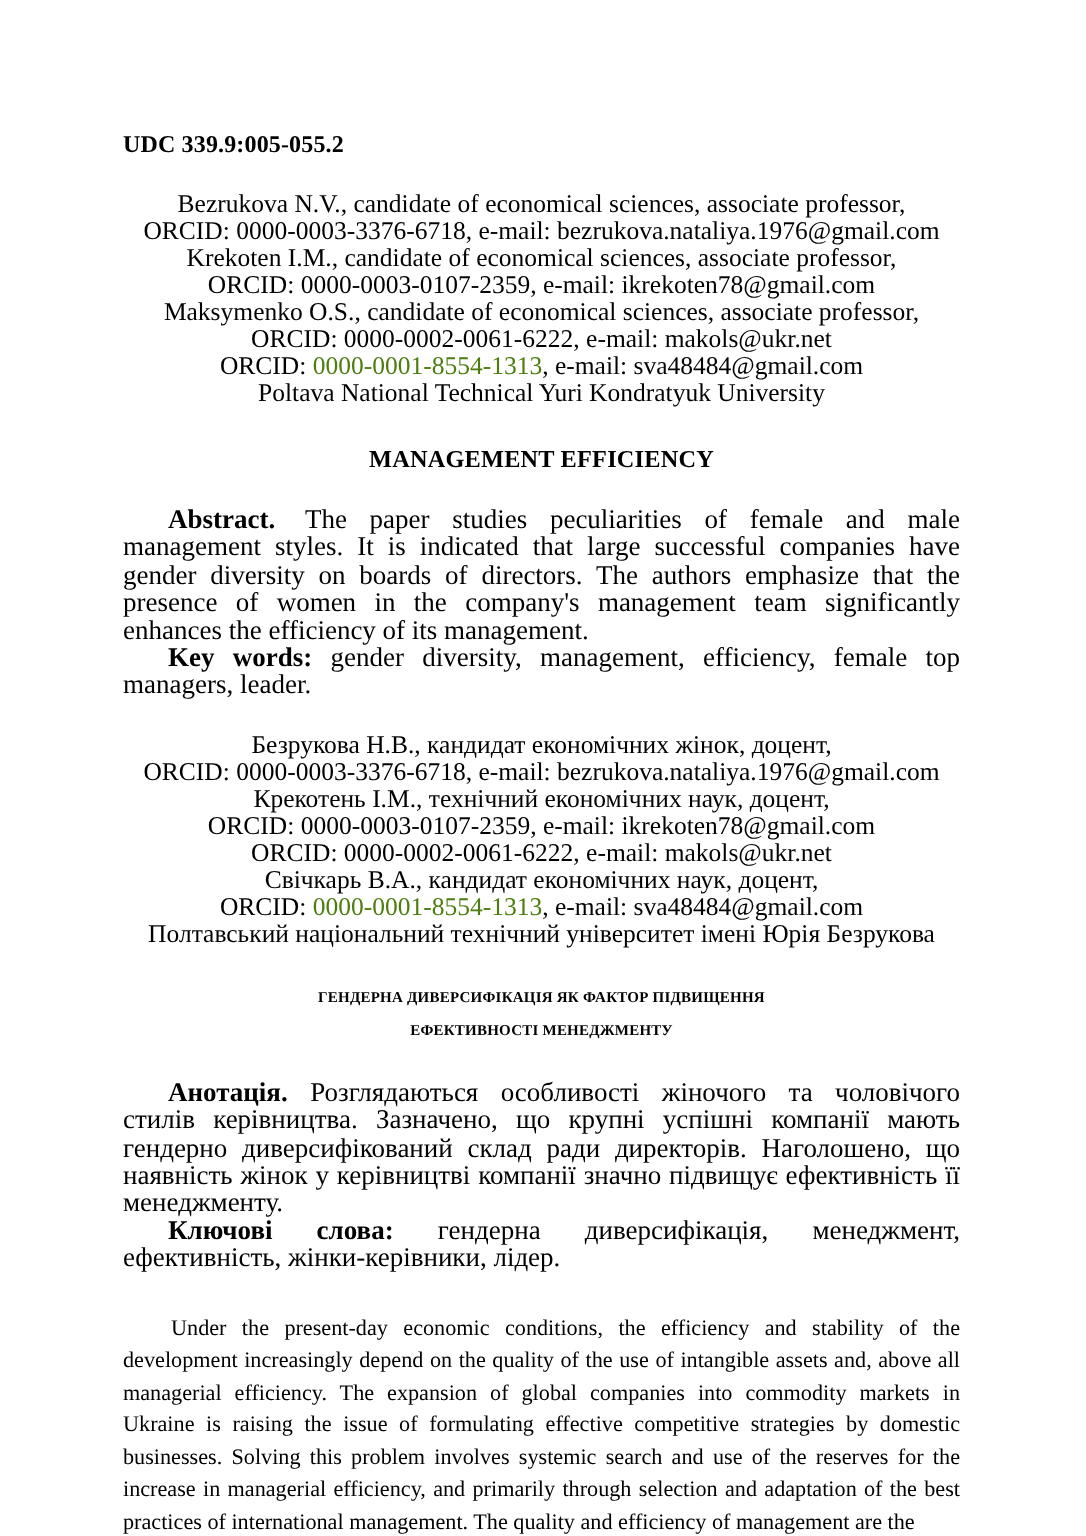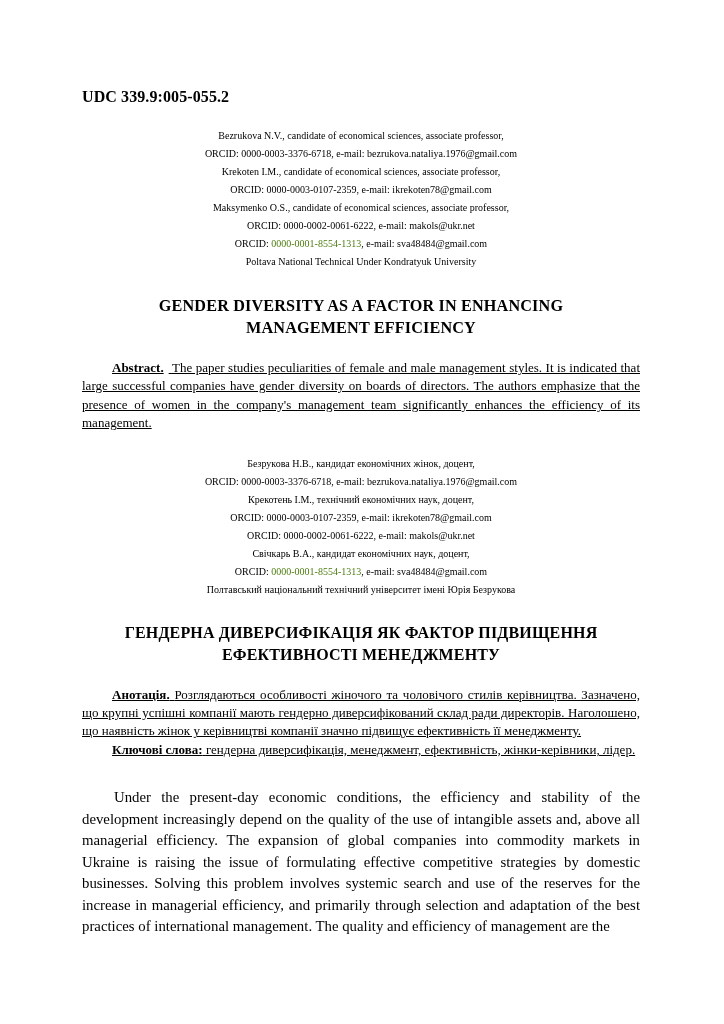--- a/index.html
+++ b/index.html
@@ -33,48 +33,47 @@
     margin-top: 86px;
     font-size: 16px;
     font-weight: bold;
     text-align: left;
     letter-spacing: 0.1px;
   }
 
   
   .authors {
     text-align: center;
-    font-size: 10px;
+    font-size: 17px;
     line-height: 18px;
   }
   .authors-en { margin-top: 21px; }
   .authors-uk { margin-top: 22px; }
   .author-line { white-space: nowrap; }
   .orcid-faded { color: #4d7c0f; }
   .affiliation { white-space: nowrap; }
 
   
   .doc-title {
     text-align: center;
     font-size: 16.2px;
     font-weight: bold;
     line-height: 22px;
     letter-spacing: 0.15px;
   }
   .title-en { margin-top: 24px; }
-  .title-uk { margin-top: 23px; font-size: 16px; }
+  .title-uk { margin-top: 23px; font-size: 10px; }
   .title-line { display: block; }
 
   
   .abstract {
-    font-size: 13px;
+    font-size: 18px;
     line-height: 18.4px;
     text-align: justify;
     text-justify: inter-word;
-    text-decoration: underline;
   }
   .abstract-en { margin-top: 20px; }
   .abstract-uk { margin-top: 20px; }
   .abstract p { margin: 0; }
   .indent { text-indent: 30px; }
   .lead { font-weight: bold; }
   .lead-gap { display: inline-block; width: 5px; }
 
   
   .body-par {
@@ -95,30 +94,30 @@
     <div class="udc">UDC 339.9:005-055.2</div>
 
     <div class="authors authors-en">
       <div class="author-line">Bezrukova N.V., candidate of economical sciences, associate professor,</div>
       <div class="author-line">ORCID: 0000-0003-3376-6718, e-mail: bezrukova.nataliya.1976@gmail.com</div>
       <div class="author-line">Krekoten I.M., candidate of economical sciences, associate professor,</div>
       <div class="author-line">ORCID: 0000-0003-0107-2359, e-mail: ikrekoten78@gmail.com</div>
       <div class="author-line">Maksymenko O.S., candidate of economical sciences, associate professor,</div>
       <div class="author-line">ORCID: 0000-0002-0061-6222, e-mail: makols@ukr.net</div>
       <div class="author-line"><span>ORCID: </span><span class="orcid-faded">0000-0001-8554-1313</span><span>, e-mail: sva48484@gmail.com</span></div>
-      <div class="affiliation">Poltava National Technical Under Kondratyuk University</div>
+      <div class="affiliation">Poltava National Technical Yuri Kondratyuk University</div>
     </div>
 
     <div class="doc-title title-en">
-      <span class="title-line">GENDER DIVERSITY AS A FACTOR IN ENHANCING</span>
       <span class="title-line">MANAGEMENT EFFICIENCY</span>
     </div>
 
     <div class="abstract abstract-en">
       <p class="indent"><span class="lead">Abstract.</span><span class="lead-gap"></span> <span>The paper studies peculiarities of female and male management styles. It is indicated that large successful companies have gender diversity on boards of directors. The authors emphasize that the presence of women in the company's management team significantly enhances the efficiency of its management.</span></p>
+      <p class="indent"><span class="lead">Key words:</span> <span>gender diversity, management, efficiency, female top managers, leader.</span></p>
     </div>
 
     <div class="authors authors-uk">
       <div class="author-line">Безрукова Н.В., кандидат економічних жінок, доцент,</div>
       <div class="author-line">ORCID: 0000-0003-3376-6718, e-mail: bezrukova.nataliya.1976@gmail.com</div>
       <div class="author-line">Крекотень І.М., технічний економічних наук, доцент,</div>
       <div class="author-line">ORCID: 0000-0003-0107-2359, e-mail: ikrekoten78@gmail.com</div>
       <div class="author-line">ORCID: 0000-0002-0061-6222, e-mail: makols@ukr.net</div>
       <div class="author-line">Свічкарь В.А., кандидат економічних наук, доцент,</div>
       <div class="author-line"><span>ORCID: </span><span class="orcid-faded">0000-0001-8554-1313</span><span>, e-mail: sva48484@gmail.com</span></div>

